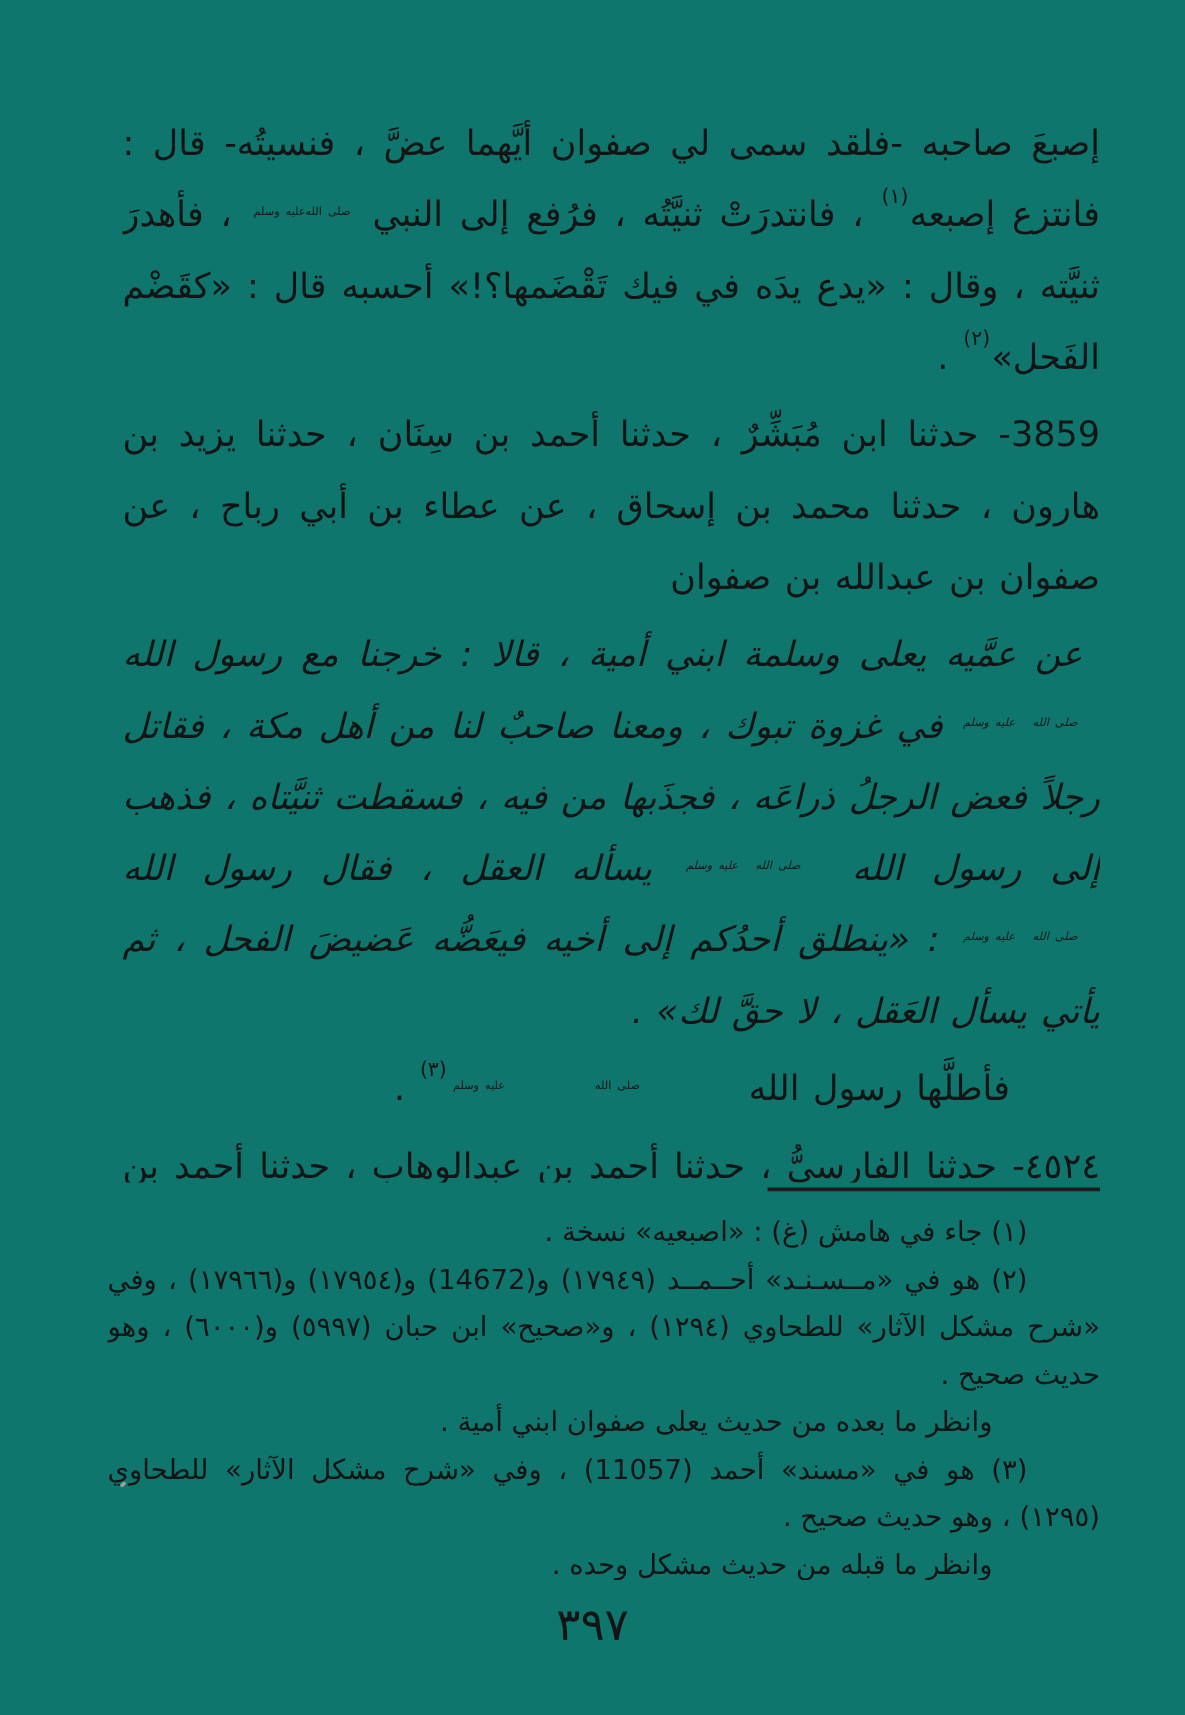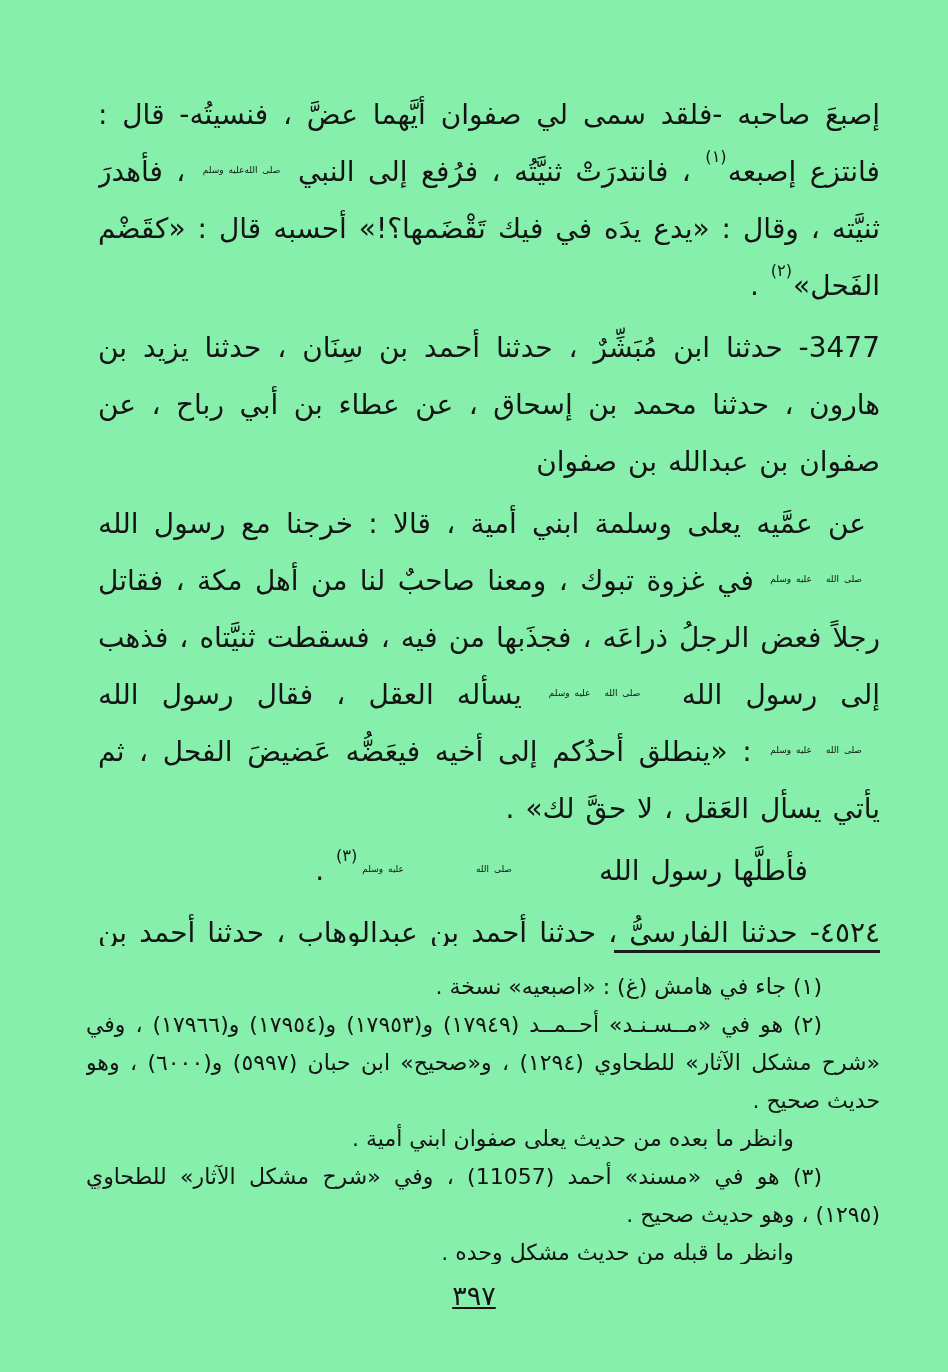--- a/index.html
+++ b/index.html
@@ -4,21 +4,21 @@
 <style>
   html, body {
     margin: 0;
     padding: 0;
     background: #ffffff;
   }
   .page {
     position: relative;
     width: 948px;
     height: 1372px;
-    background: #86efac;
+    background: #0f766e;
     font-family: "DejaVu Sans", sans-serif;
     color: #141414;
     direction: rtl;
     overflow: hidden;
   }
   
   .body-text {
     position: absolute;
     top: 86px;
     right: 68px;
@@ -29,21 +29,21 @@
     line-height: 57px;
     text-align: justify;
     text-justify: inter-word;
     word-spacing: 2px;
   }
   .body-text p {
     margin: 0;
     padding: 0;
   }
   .body-text p + p { margin-top: 5px; }
-  .body-text p.ind-sm { text-indent: 14px; }
+  .body-text p.ind-sm { text-indent: 14px; font-style: italic; }
   .body-text p.ind-lg { text-indent: 72px; }
   
   sup.fnmark {
     font-size: 0.58em;
     line-height: 0;
     position: relative;
     top: -0.55em;
     margin: 0 1px;
   }
   
@@ -86,23 +86,22 @@
     text-indent: 58px;
   }
   .footnotes p.fn-note { text-indent: 86px; }
   
   .page-number {
     position: absolute;
     top: 1280px;
     left: 0;
     right: 0;
     text-align: center;
-    font-size: 27px;
+    font-size: 36px;
     letter-spacing: 1px;
-    text-decoration: underline;
   }
   
   .stray-mark {
     position: absolute;
     top: 1186px;
     left: 96px;
     width: 5px;
     height: 3px;
     background: #a0a0a0;
     border-radius: 50%;
@@ -112,21 +111,21 @@
 </head>
 <body>
 
 <div class="page">
 
   <main class="body-text">
       <p>إصبعَ صاحبه -فلقد سمى لي صفوان أيَّهما عضَّ ، فنسيتُه- قال : فانتزع إصبعه<sup class="fnmark">(١)</sup> ، فانتدرَتْ ثنيَّتُه ، فرُفع إلى النبي <span class="honorific">
           <span>صلى الله</span>
           <span>عليه وسلم</span>
         </span> ، فأهدرَ ثنيَّته ، وقال : «يدع يدَه في فيك تَقْضَمها؟!» أحسبه قال : «كقَضْم الفَحل»<sup class="fnmark">(٢)</sup> .</p>
-      <p>3477- حدثنا ابن مُبَشِّرٌ ، حدثنا أحمد بن سِنَان ، حدثنا يزيد بن هارون ، حدثنا محمد بن إسحاق ، عن عطاء بن أبي رباح ، عن صفوان بن عبدالله بن صفوان</p>
+      <p>3859- حدثنا ابن مُبَشِّرٌ ، حدثنا أحمد بن سِنَان ، حدثنا يزيد بن هارون ، حدثنا محمد بن إسحاق ، عن عطاء بن أبي رباح ، عن صفوان بن عبدالله بن صفوان</p>
       <p class="ind-sm">عن عمَّيه يعلى وسلمة ابني أمية ، قالا : خرجنا مع رسول الله <span class="honorific">
           <span>صلى الله</span>
           <span>عليه وسلم</span>
         </span> في غزوة تبوك ، ومعنا صاحبٌ لنا من أهل مكة ، فقاتل رجلاً فعض الرجلُ ذراعَه ، فجذَبها من فيه ، فسقطت ثنيَّتاه ، فذهب إلى رسول الله <span class="honorific">
           <span>صلى الله</span>
           <span>عليه وسلم</span>
         </span> يسأله العقل ، فقال رسول الله <span class="honorific">
           <span>صلى الله</span>
           <span>عليه وسلم</span>
         </span> : «ينطلق أحدُكم إلى أخيه فيعَضُّه عَضيضَ الفحل ، ثم يأتي يسأل العَقل ، لا حقَّ لك» .</p>
@@ -134,21 +133,21 @@
           <span>صلى الله</span>
           <span>عليه وسلم</span>
         </span><sup class="fnmark">(٣)</sup> .</p>
       <p>٤٥٢٤- حدثنا الفارسيُّ ، حدثنا أحمد بن عبدالوهاب ، حدثنا أحمد بن خالد الوَهْبِيُّ ، حدثنا محمد بن إسحاق بإسناده نحوه ، فقال : «لا عقلَ لها»</p>
     </main>
 
   <div class="footnote-divider"></div>
 
   <section class="footnotes">
       <p>(١) جاء في هامش (غ) : «اصبعيه» نسخة .</p>
-      <p>(٢) هو في «مــسـنـد» أحــمــد (١٧٩٤٩) و(١٧٩٥٣) و(١٧٩٥٤) و(١٧٩٦٦) ، وفي «شرح مشكل الآثار» للطحاوي (١٢٩٤) ، و«صحيح» ابن حبان (٥٩٩٧) و(٦٠٠٠) ، وهو حديث صحيح .</p>
+      <p>(٢) هو في «مــسـنـد» أحــمــد (١٧٩٤٩) و(14672) و(١٧٩٥٤) و(١٧٩٦٦) ، وفي «شرح مشكل الآثار» للطحاوي (١٢٩٤) ، و«صحيح» ابن حبان (٥٩٩٧) و(٦٠٠٠) ، وهو حديث صحيح .</p>
       <p class="fn-note">وانظر ما بعده من حديث يعلى صفوان ابني أمية .</p>
       <p>(٣) هو في «مسند» أحمد (11057) ، وفي «شرح مشكل الآثار» للطحاوي (١٢٩٥) ، وهو حديث صحيح .</p>
       <p class="fn-note">وانظر ما قبله من حديث مشكل وحده .</p>
     </section>
 
   <div class="stray-mark"></div>
 
   <div class="page-number">٣٩٧</div>
 
 </div>

